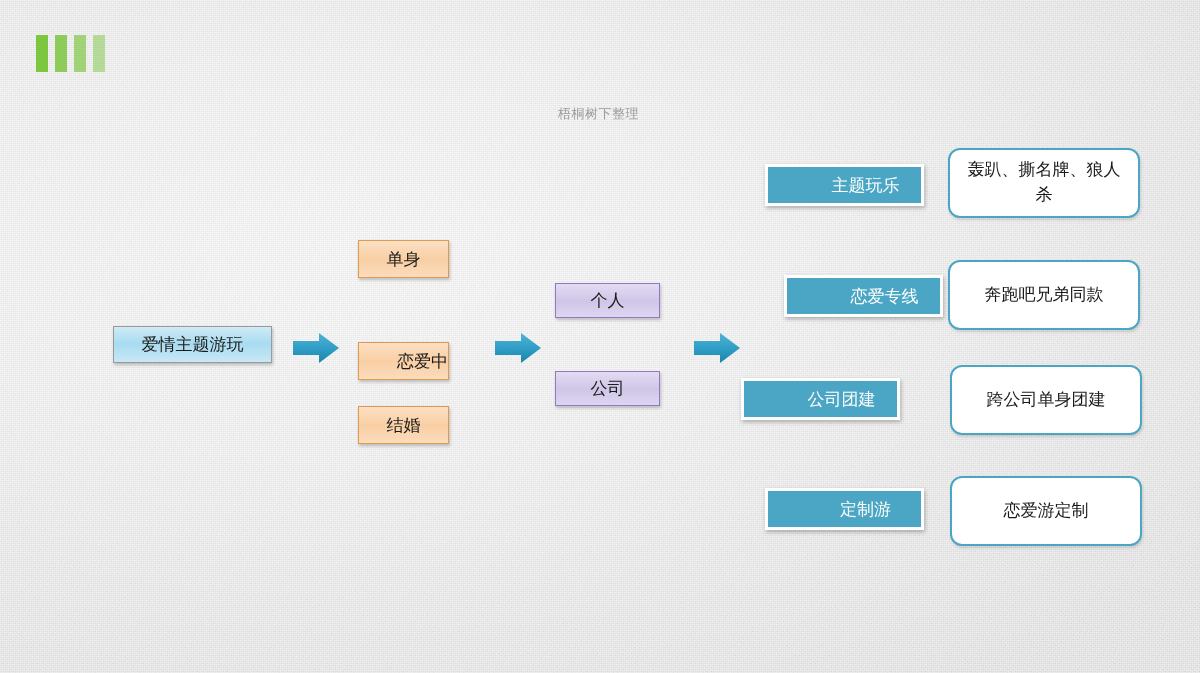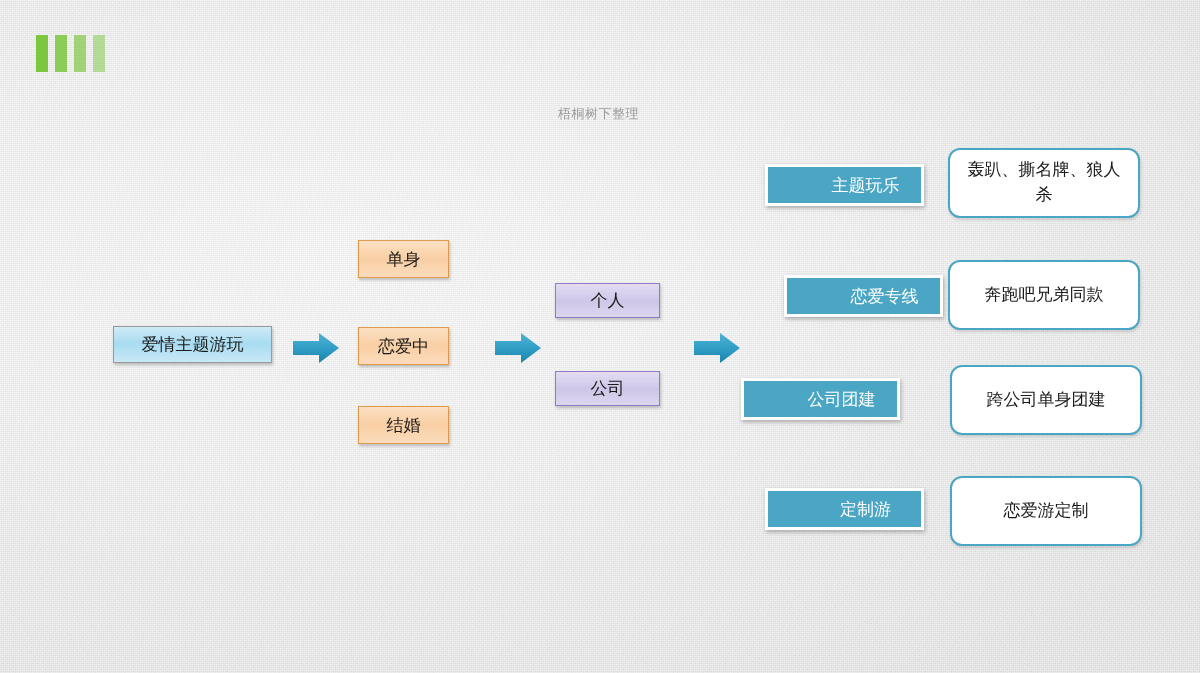--- a/index.html
+++ b/index.html
@@ -104,21 +104,21 @@
   .node-orange {
     width: 91px;
     height: 38px;
     background: linear-gradient(180deg, #fbe0c4 0%, #f9cfa4 50%, #fbdcbd 100%);
     border: 1px solid #e09a4e;
     color: #1a1a1a;
     font-size: 17px;
     box-shadow: 1px 2px 3px rgba(0,0,0,.22);
   }
   #node-single   { left: 358px; top: 240px; }
-  #node-dating   { left: 358px; top: 327px; }
+  #node-dating   { left: 358px; top: 342px; justify-content: flex-end; }
   #node-married  { left: 358px; top: 406px; }
 
   
   .node-purple {
     width: 105px;
     height: 35px;
     background: linear-gradient(180deg, #e3dcf2 0%, #cfc6e8 52%, #ddd6f0 100%);
     border: 1px solid #8f79c2;
     color: #1a1a1a;
     font-size: 17px;

